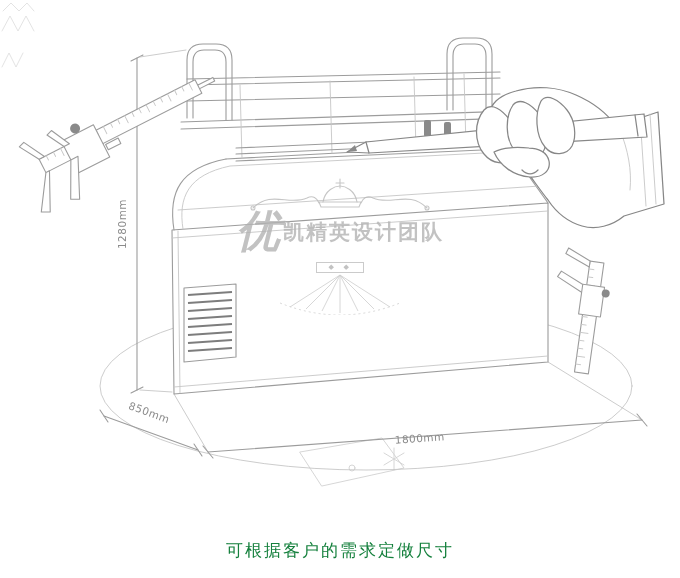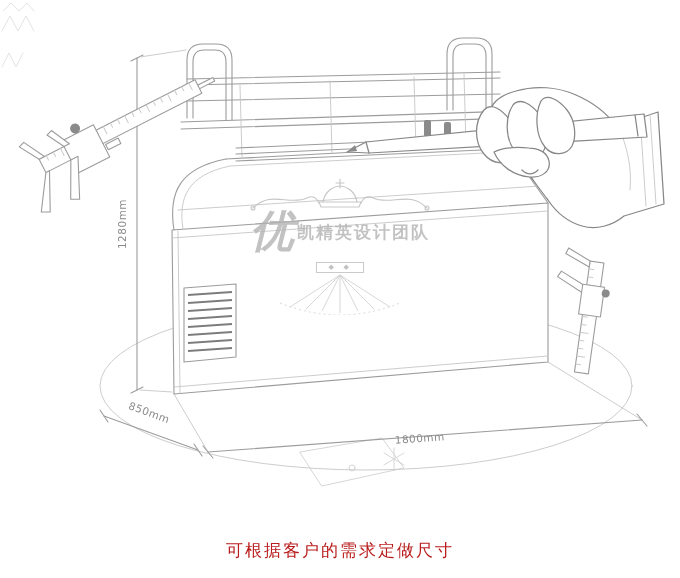--- a/index.html
+++ b/index.html
@@ -18,34 +18,34 @@
 
   
   .watermark {
     position:absolute; left:50%; top:176px; transform:translateX(-50%);
     width:260px; text-align:center; color:#b3b3b3; opacity:0.8;
     pointer-events:none; user-select:none;
   }
   .wm-title { display:flex; align-items:center; justify-content:center; gap:3px; margin-top:-2px; }
   .wm-logo  { font-family:"Liberation Serif", serif; font-style:italic; font-weight:700;
               font-size:44px; line-height:1; }
-  .wm-text  { font-family:"DejaVu Sans", sans-serif; font-weight:700; font-size:17px;
+  .wm-text  { font-family:"DejaVu Sans", sans-serif; font-weight:700; font-size:21px;
               letter-spacing:2px; }
   .wm-url-banner {
     display:inline-flex; align-items:center; gap:7px;
     border:1px solid #bfbfbf; padding:1px 12px; margin-top:4px;
     font-size:11px; letter-spacing:2.5px;
   }
   .wm-diamond { font-size:7px; line-height:1; }
   .wm-svg { display:block; margin:0 auto; }
 
   
   .caption {
     position:absolute; left:0; right:0; top:539px; text-align:center;
-    color:#b91c1c; font-size:17px; letter-spacing:2px;
+    color:#15803d; font-size:17px; letter-spacing:2px;
     font-family:"DejaVu Sans", sans-serif;
   }
 </style>
 </head>
 <body>
 
 <div class="stage">
 
   <svg class="scene" width="680" height="578" viewBox="0 0 680 578">
 

